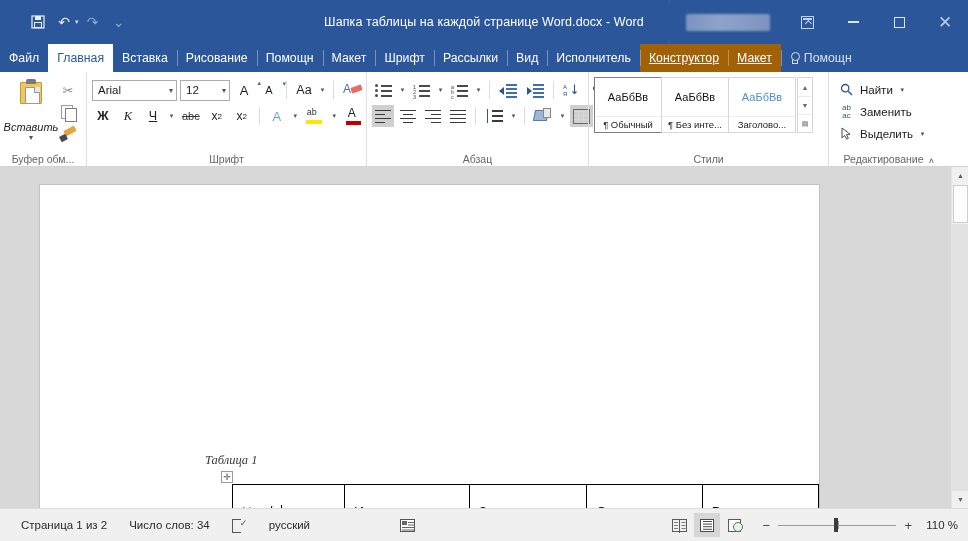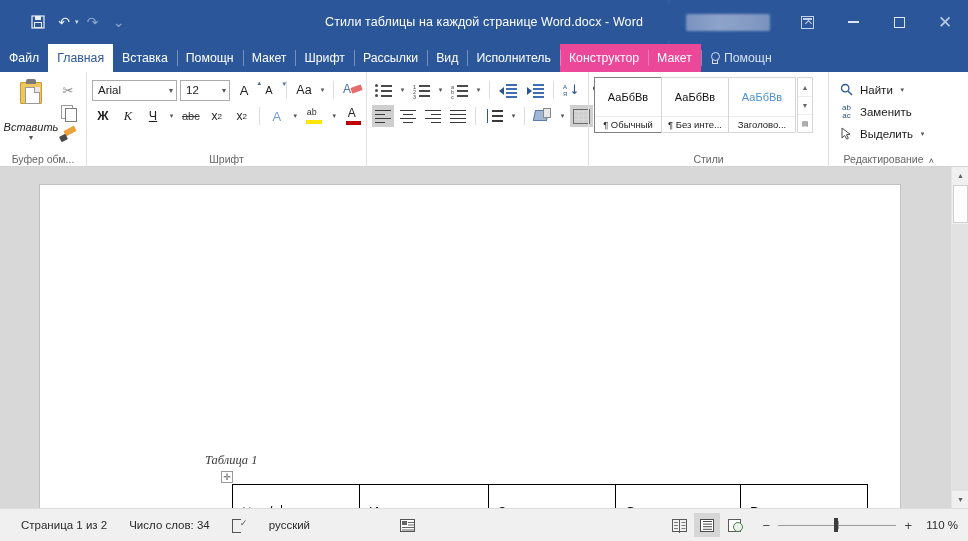--- a/index.html
+++ b/index.html
@@ -61,21 +61,21 @@
   .tab {
     display: flex; align-items: center; padding: 0 9px;
     color: #ffffff; font-size: 12.3px; white-space: nowrap; position: relative;
   }
   .tab + .tab::before {
     content: ""; position: absolute; left: 0; top: 6px; bottom: 6px; width: 1px;
     background: rgba(255,255,255,.35);
   }
   .tab.active { background: #ffffff; color: #2b579a; }
   .tab.active::before, .tab.active + .tab::before { background: transparent; }
-  .tab.ctxt { background: #ec4899; }
+  .tab.ctxt { background: #a16207; text-decoration: underline; }
   .tab.ctxt::before { background: rgba(255,255,255,.3); }
   .tab.tell { color: #d5e0f2; }
   .bulb { display:inline-block; width:9px; height:12px; margin-right:5px; position:relative; }
   .bulb::before{content:"";position:absolute;left:1px;top:0;width:7px;height:7px;border:1.2px solid #d5e0f2;border-radius:50%;}
   .bulb::after{content:"";position:absolute;left:2.6px;top:8px;width:4px;height:3px;border:1.2px solid #d5e0f2;border-top:none;}
   .tabstrip-right{ margin-left:auto; display:flex; align-items:center; gap:4px; padding-right:10px;}
   .ic-person{ width:26px;height:26px; display:flex;align-items:center;justify-content:center;}
 
   
   .ribbon {
@@ -214,21 +214,21 @@
   .edit-ic{ width:17px; display:flex; align-items:center; justify-content:center; color:#2b5797; font-size:12px;}
   .abac{ font-size:8px; line-height:8px; color:#2b5797; text-align:center;}
   .collapse-ribbon{ position:absolute; right:4px; bottom:0px; font-size:9px; color:#555;}
 
   
   .docarea {
     position: absolute; left: 0; top: 167px; width: 968px; height: 341px;
     background: #d8d8d8;
   }
   .page {
-    position: absolute; left: 40px; top: 18px; width: 860px; height: 330px;
+    position: absolute; left: 40px; top: 18px; width: 779px; height: 330px;
     background: #ffffff; box-shadow: 0 0 0 1px #c2c2c2;
   }
   .tbl-caption {
     position: absolute; left: 165px; top: 268px;
     font-family: "Liberation Serif", serif; font-style: italic;
     font-size: 12.5px; color: #3a3a3a;
   }
   .tbl-handle {
     position: absolute; left: 181px; top: 286px; width: 12px; height: 12px;
     border: 1px solid #9a9a9a; background: #fff; color:#555; font-size:9px;
@@ -302,40 +302,41 @@
             <rect x="1" y="1" width="12" height="12" fill="none" stroke="#e9eef7" stroke-width="1.2"></rect>
             <rect x="4" y="1" width="6" height="4" fill="#e9eef7"></rect>
             <rect x="3.5" y="7.5" width="7" height="5" fill="none" stroke="#e9eef7" stroke-width="1"></rect>
           </svg>
       </div>
       <div class="qat-btn">↶</div>
       <span class="qat-caret">▾</span>
       <div class="qat-btn dim">↷</div>
       <div class="qat-btn dim">⌄</div>
     </div>
-    <div class="title-text">Стили таблицы на каждой странице Word.docx  -  Word</div>
+    <div class="title-text">Шапка таблицы на каждой странице Word.docx  -  Word</div>
     <div class="win-right">
       <div class="user-blur"></div>
       <div class="win-btn">
           <span class="ribbonbox-ic"></span>
         </div>
       <div class="win-btn">
           <span class="min-ic"></span>
         </div>
       <div class="win-btn">
           <span class="max-ic"></span>
         </div>
       <div class="win-btn close">✕</div>
     </div>
   </div>
 
   <div class="tabstrip">
     <div class="tab">Файл</div>
     <div class="tab active">Главная</div>
     <div class="tab">Вставка</div>
+    <div class="tab">Рисование</div>
     <div class="tab">Помощн</div>
     <div class="tab">Макет</div>
     <div class="tab">Шрифт</div>
     <div class="tab">Рассылки</div>
     <div class="tab">Вид</div>
     <div class="tab">Исполнитель</div>
     <div class="tab ctxt">Конструктор</div>
     <div class="tab ctxt">Макет</div>
     <div class="tab tell">
       <span class="bulb"></span>
@@ -538,20 +539,21 @@
                 <span class="shade-ic"></span>
               </div>
             <span class="caret-s">▾</span>
             <div class="rbtn on">
                 <span class="border-ic"></span>
               </div>
             <span class="caret-s">▾</span>
           </div>
         </div>
       </div>
+      <div class="group-label">Абзац</div>
     </div>
 
     <div class="group g-styles">
       <div class="group-body">
         <div class="style-gallery">
           <div class="style-card sel">
             <div class="sc-preview">АаБбВв</div>
             <div class="sc-name">¶ Обычный</div>
           </div>
           <div class="style-card">

